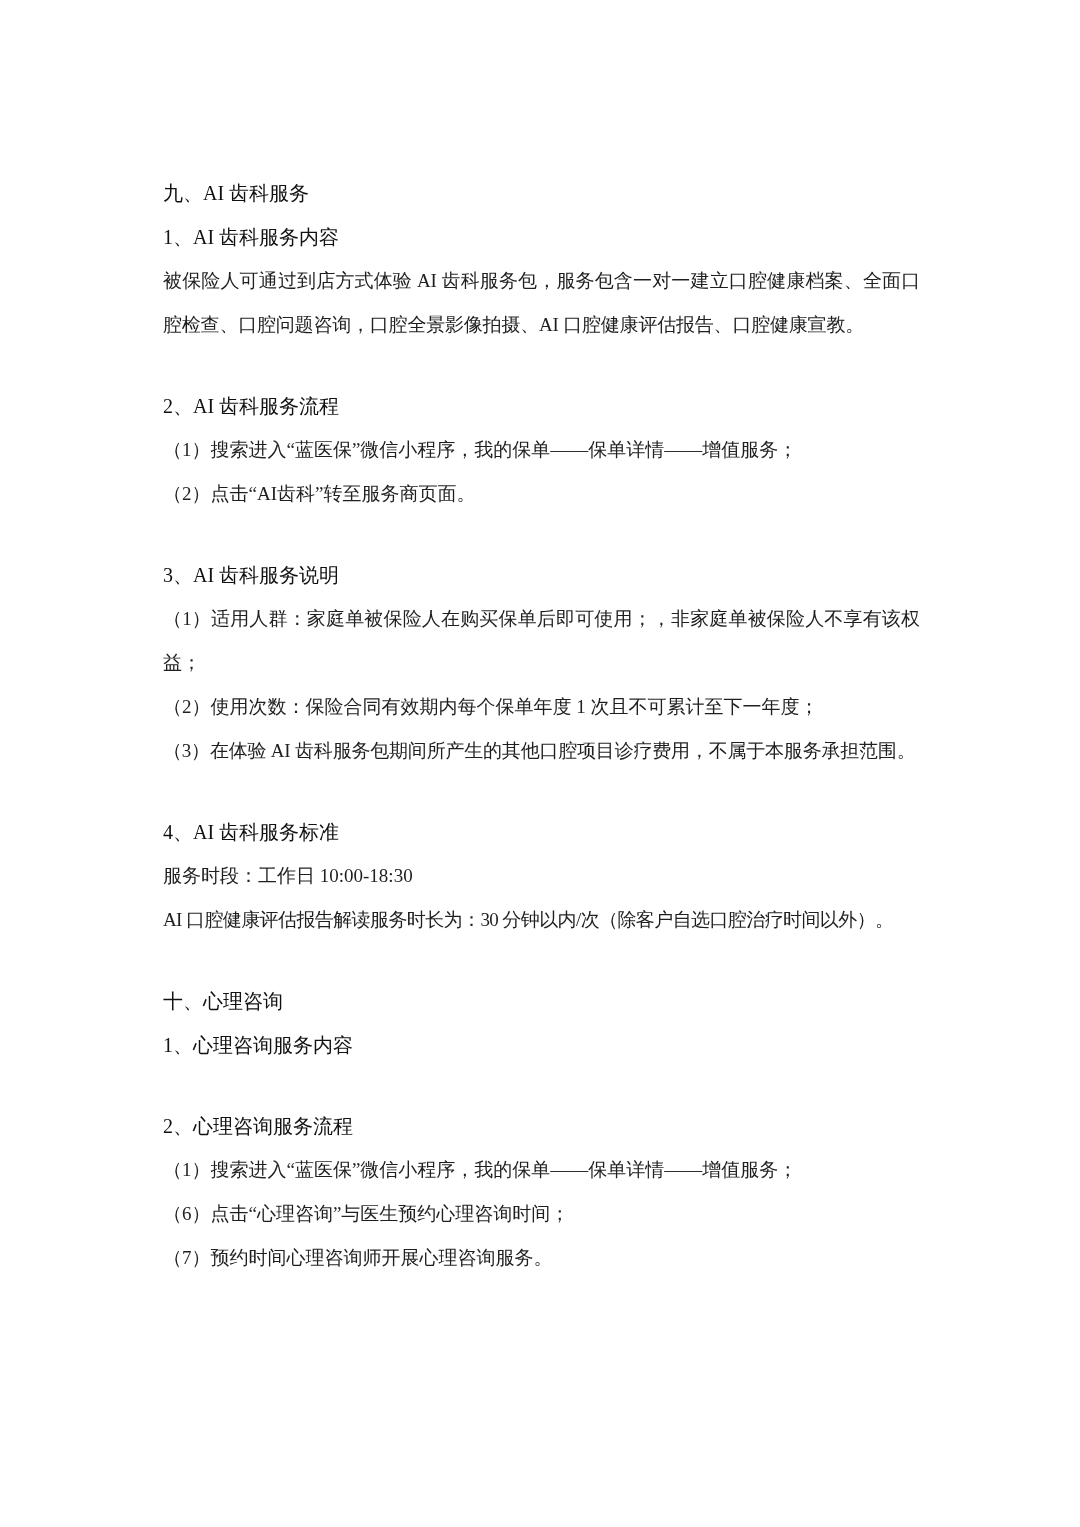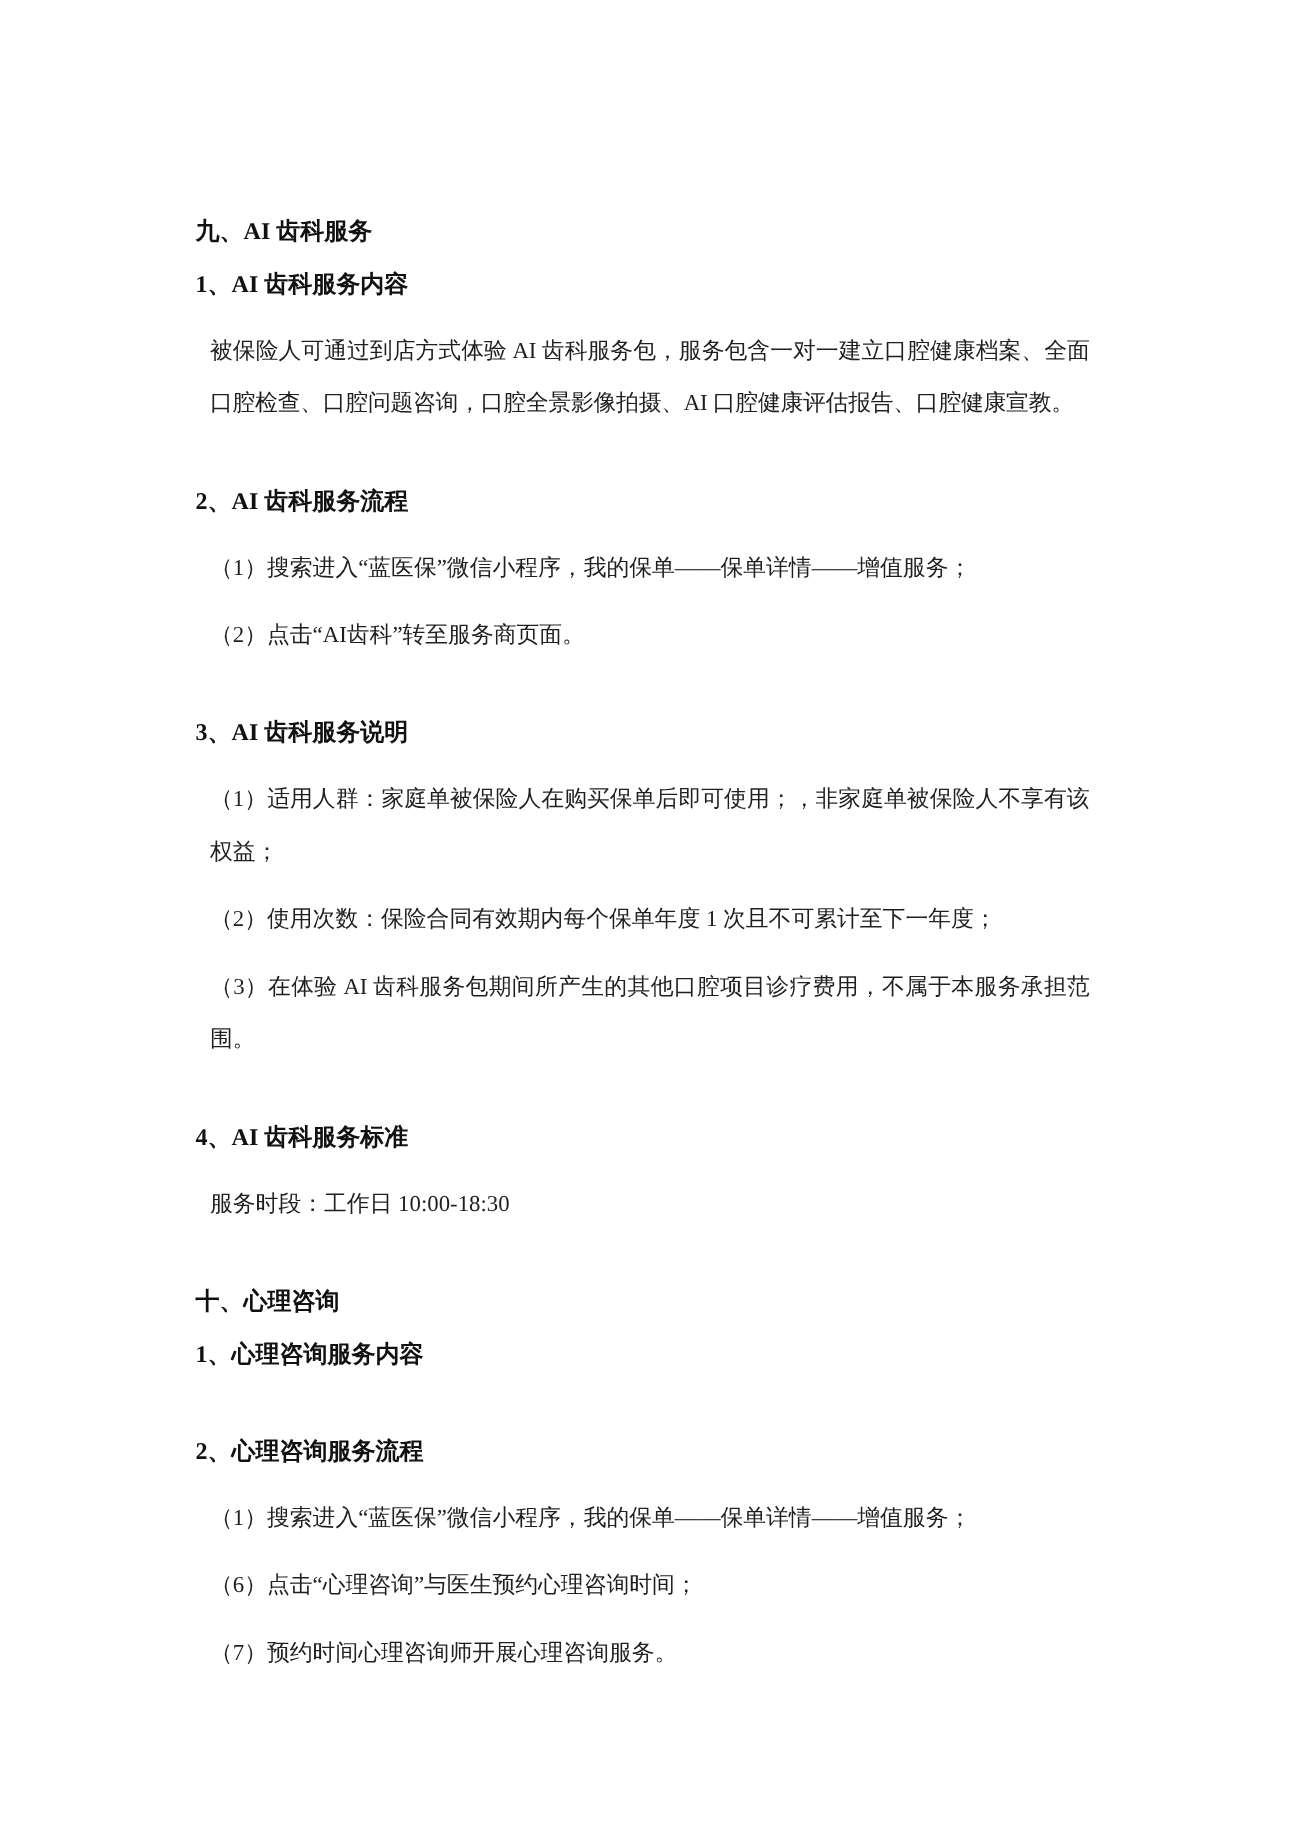--- a/index.html
+++ b/index.html
@@ -14,27 +14,27 @@
     background: #ffffff;
     box-sizing: border-box;
     padding: 171px 160px 0 163px;
     font-family: "Liberation Serif", "DejaVu Serif", serif;
     color: #1f1f1f;
     overflow: hidden;
   }
   .h {
     margin: 0;
     font-size: 20px;
-    font-weight: bold;
+    font-weight: normal;
     color: #111111;
     line-height: 44px;
     text-align: left;
   }
   .body {
-    margin: 12px;
+    margin: 0;
     font-size: 19px;
     font-weight: normal;
     line-height: 44px;
     text-align: justify;
     text-align-last: left;
   }
   .tight  { letter-spacing: -0.2px; }
   .tight2 { letter-spacing: -0.6px; }
   .wide   { letter-spacing:  0.3px; }
   .gap    { margin-top: 37px; }
@@ -54,20 +54,21 @@
     <p class="body">（1）搜索进入“蓝医保”微信小程序，我的保单——保单详情——增值服务；</p>
     <p class="body">（2）点击“AI齿科”转至服务商页面。</p>
 
     <h3 class="h gap">3、AI 齿科服务说明</h3>
     <p class="body">（1）适用人群：家庭单被保险人在购买保单后即可使用；，非家庭单被保险人不享有该权益；</p>
     <p class="body">（2）使用次数：保险合同有效期内每个保单年度 1 次且不可累计至下一年度；</p>
     <p class="body tight">（3）在体验 AI 齿科服务包期间所产生的其他口腔项目诊疗费用，不属于本服务承担范围。</p>
 
     <h3 class="h gap">4、AI 齿科服务标准</h3>
     <p class="body">服务时段：工作日 10:00-18:30</p>
+    <p class="body tight2">AI 口腔健康评估报告解读服务时长为：30 分钟以内/次（除客户自选口腔治疗时间以外）。</p>
   </section>
 
   <section>
     <h2 class="h gap">十、心理咨询</h2>
 
     <h3 class="h">1、心理咨询服务内容</h3>
 
     <h3 class="h gap">2、心理咨询服务流程</h3>
     <p class="body">（1）搜索进入“蓝医保”微信小程序，我的保单——保单详情——增值服务；</p>
     <p class="body">（6）点击“心理咨询”与医生预约心理咨询时间；</p>

